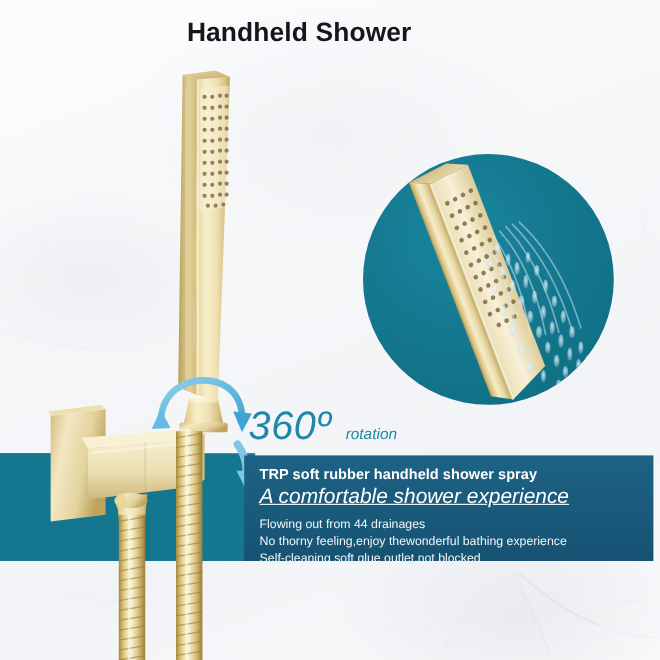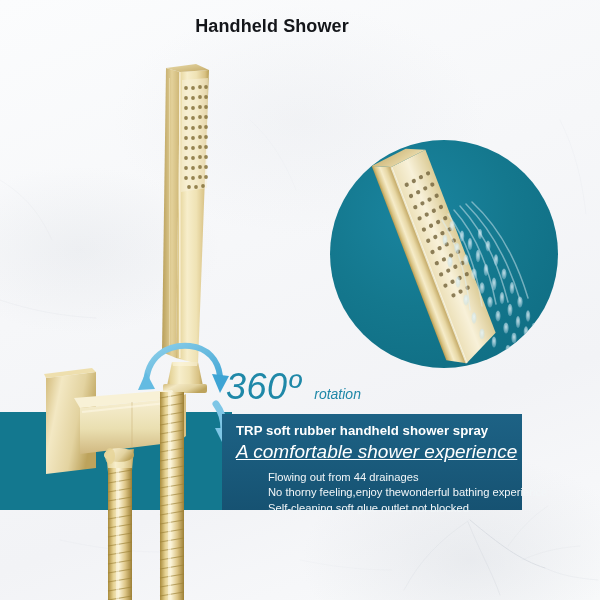--- a/index.html
+++ b/index.html
@@ -18,21 +18,21 @@
       radial-gradient(ellipse 260px 160px at 300px 120px, rgba(206,210,218,.16), rgba(206,210,218,0) 72%),
       linear-gradient(160deg,#fbfcfd 0%,#f6f7f9 40%,#f2f3f6 70%,#fafbfc 100%);
     overflow:hidden;
   }
   
   .veins{position:absolute;inset:0;pointer-events:none;}
   
   .title{
     position:absolute;left:0;top:16px;width:544px;
     text-align:center;
-    font-size:18px;font-weight:bold;color:#14161a;
+    font-size:24px;font-weight:bold;color:#14161a;
     letter-spacing:.1px;
   }
   
   .teal-band{
     position:absolute;left:0;top:412px;width:232px;height:98px;
     background:#13788f;
   }
   .teal-band2{
     position:absolute;left:0;top:412px;width:160px;height:42px;
     background:#13788f;
@@ -40,34 +40,34 @@
   
   .circle{
     position:absolute;left:330px;top:140px;width:228px;height:228px;
     border-radius:50%;
     background:radial-gradient(circle at 38% 32%,#1a85a0 0%,#14788e 45%,#0e6a80 100%);
     overflow:hidden;
   }
   .circle svg{position:absolute;left:0;top:0;}
   
   .panel{
-    position:absolute;left:222px;top:414px;width:300px;height:96px;
+    position:absolute;left:222px;top:414px;width:372px;height:96px;
     background:linear-gradient(180deg,#1d6285 0%,#19597a 60%,#165272 100%);
     box-sizing:border-box;
     padding:10px 0 0 14px;
   }
   .panel-h{
     font-size:13.2px;font-weight:bold;color:#ffffff;
     letter-spacing:.05px;line-height:1.12;
   }
   .panel-sub{
     font-size:19px;color:#ffffff;font-style:italic;
     margin-top:2px;line-height:1.15;text-decoration:underline;
   }
-  .panel-lines{margin-top:7px;margin-left:32px;}
+  .panel-lines{margin-top:7px;}
   .panel-line{
     font-size:11.2px;color:#f2f6f8;line-height:1.38;white-space:nowrap;
   }
   
   .rot-cap{
     position:absolute;left:226px;top:366px;
     color:#1f88a8;font-style:italic;
     white-space:nowrap;
   }
   .rot-num{font-size:36px;font-weight:500;letter-spacing:.5px;}

